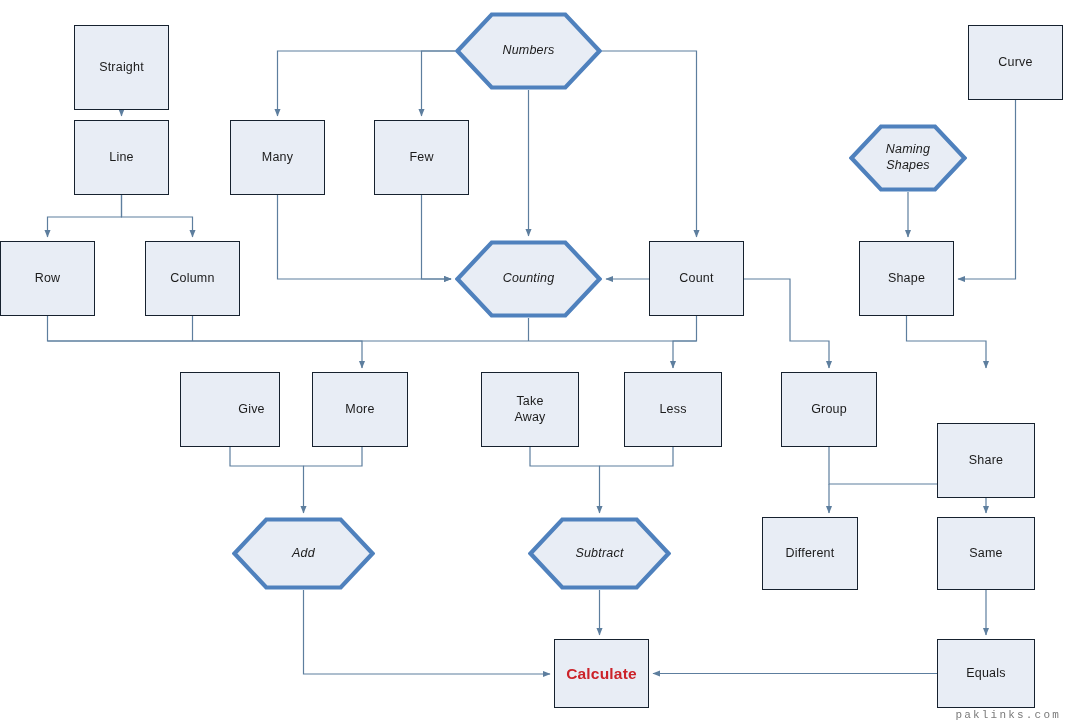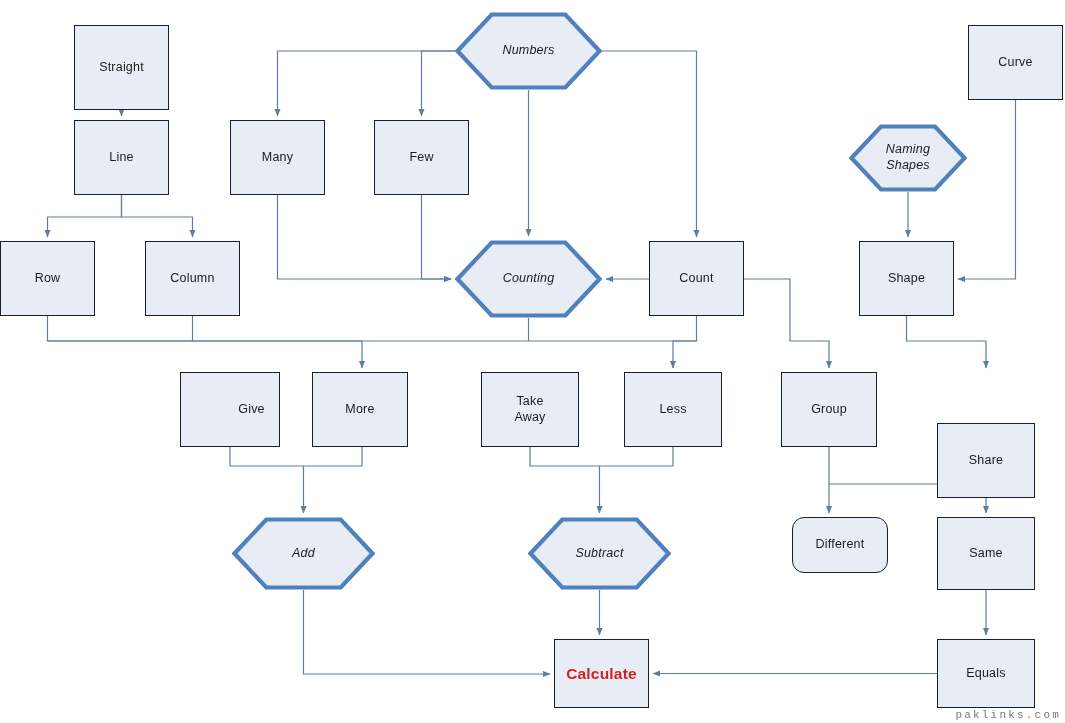--- a/index.html
+++ b/index.html
@@ -189,21 +189,21 @@
           <polygon points="34.3,2.5 108.7,2.5 140.5,36.5 108.7,70.5 34.3,70.5 2.5,36.5" fill="#e8edf5" stroke="#4f81bd" stroke-width="4.2" stroke-linejoin="miter"></polygon>
         </svg>
         <span class="label">Add</span>
       </div>
       <div class="node hex" style="left: 528px; top: 517px; width: 143px; height: 73px;">
         <svg class="hexshape" viewBox="0 0 143 73">
           <polygon points="34.3,2.5 108.7,2.5 140.5,36.5 108.7,70.5 34.3,70.5 2.5,36.5" fill="#e8edf5" stroke="#4f81bd" stroke-width="4.2" stroke-linejoin="miter"></polygon>
         </svg>
         <span class="label">Subtract</span>
       </div>
-      <div class="node rect" style="left: 792px; top: 517px; width: 96px; height: 56px; border-radius: 12px;">
+      <div class="node rect" style="left: 762px; top: 517px; width: 96px; height: 73px;">
         <span class="label">Different</span>
       </div>
       <div class="node rect" style="left: 937px; top: 517px; width: 98px; height: 73px;">
         <span class="label">Same</span>
       </div>
       <div class="node rect accent" style="left: 554px; top: 639px; width: 95px; height: 69px;">
         <span class="label">Calculate</span>
       </div>
       <div class="node rect" style="left: 937px; top: 639px; width: 98px; height: 69px;">
         <span class="label">Equals</span>

